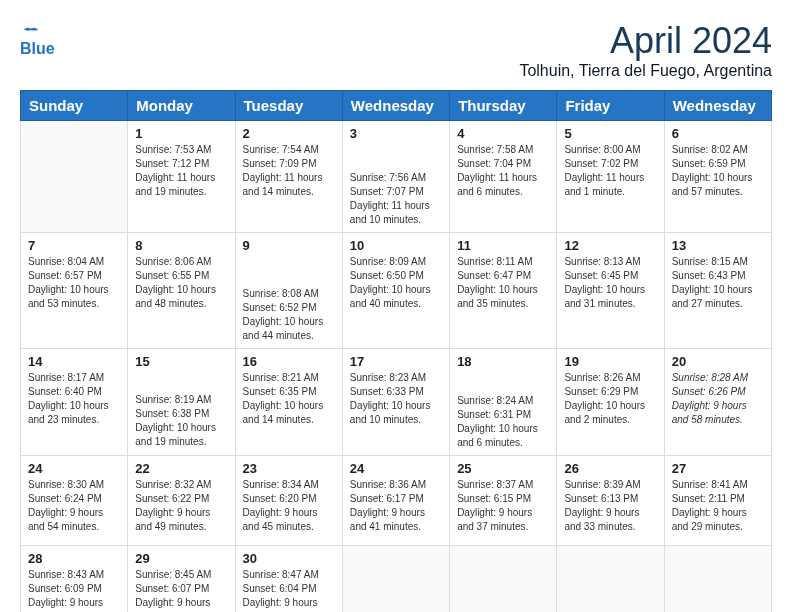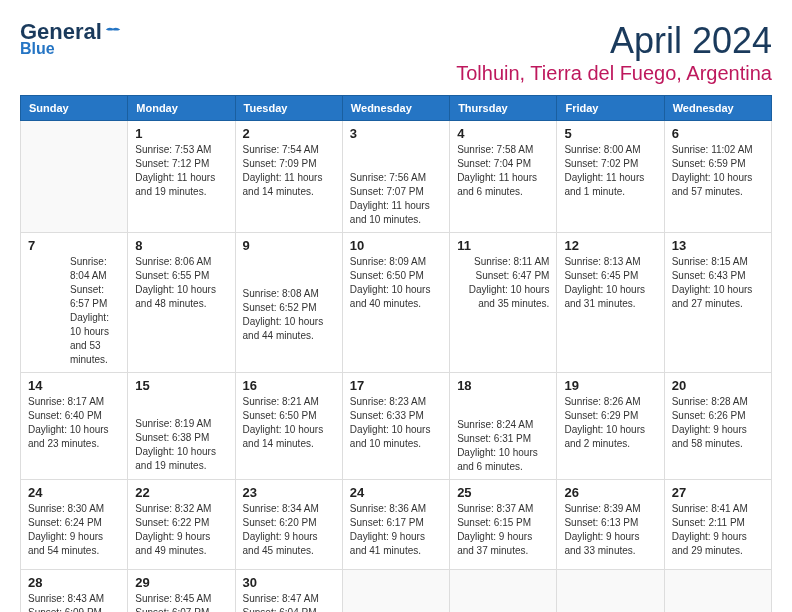--- a/index.html
+++ b/index.html
@@ -23,34 +23,34 @@
     }
     .title-block {
       text-align: right;
     }
     .month-title {
       font-size: 36px;
       font-weight: normal;
       color: #1a3a5c;
     }
     .location-title {
-      font-size: 20px;
-      color: #be185d;
+      font-size: 16px;
+      color: #0f172a;
     }
     .calendar {
       width: 100%;
       border-collapse: collapse;
       border: 1px solid #ccc;
     }
     .calendar th {
       background-color: #2575c4;
       color: #fff;
       text-align: left;
       padding: 6px 8px;
-      font-size: 11px;
+      font-size: 15px;
       font-weight: bold;
       border: 1px solid #1a5fa0;
     }
     .calendar td {
       vertical-align: top;
       padding: 5px 7px;
       border: 1px solid #ddd;
       width: calc(100% / 7);
       height: 90px;
       font-size: 10.5px;
@@ -73,21 +73,21 @@
       color: #333;
     }
   </style>
 </head>
 <body>
 
 <div class="header">
   <div class="logo">
     <div style="display:flex; align-items:center; position:relative;">
       <div style="font-size:22px; font-weight:bold; line-height:1.1;">
-        <span style="color:#1a3a5c;">General</span><svg style="width:18px;height:18px;margin-left:2px;vertical-align:middle;" viewBox="0 0 20 14">
+        <svg style="width:18px;height:18px;margin-left:2px;vertical-align:middle;" viewBox="0 0 20 14">
             <path d="M10,2 Q14,0 18,3 Q15,5 10,4 Q6,5 2,3 Q5,0 10,2Z" fill="#2575c4"></path>
           </svg>
       </div>
     </div>
     <div style="font-size:16px; font-weight:bold; color:#2575c4; margin-top:-4px;">Blue</div>
   </div>
   <div class="title-block">
     <div class="month-title">April 2024</div>
     <div class="location-title">Tolhuin, Tierra del Fuego, Argentina</div>
   </div>
@@ -138,30 +138,30 @@
         </td>
         <td>
           <span class="day-number">5</span>
           <div class="day-info" style="white-space: pre-line;">Sunrise: 8:00 AM
 Sunset: 7:02 PM
 Daylight: 11 hours
 and 1 minute.</div>
         </td>
         <td>
           <span class="day-number">6</span>
-          <div class="day-info" style="white-space: pre-line;">Sunrise: 11:02 AM
+          <div class="day-info" style="white-space: pre-line;">Sunrise: 8:02 AM
 Sunset: 6:59 PM
 Daylight: 10 hours
 and 57 minutes.</div>
         </td>
       </tr>
       <tr>
         <td>
           <span class="day-number">7</span>
-          <div class="day-info" style="white-space: pre-line; margin-left: 42px;">Sunrise: 8:04 AM
+          <div class="day-info" style="white-space: pre-line;">Sunrise: 8:04 AM
 Sunset: 6:57 PM
 Daylight: 10 hours
 and 53 minutes.</div>
         </td>
         <td>
           <span class="day-number">8</span>
           <div class="day-info" style="white-space: pre-line;">Sunrise: 8:06 AM
 Sunset: 6:55 PM
 Daylight: 10 hours
 and 48 minutes.</div>
@@ -175,21 +175,21 @@
         </td>
         <td>
           <span class="day-number">10</span>
           <div class="day-info" style="white-space: pre-line;">Sunrise: 8:09 AM
 Sunset: 6:50 PM
 Daylight: 10 hours
 and 40 minutes.</div>
         </td>
         <td>
           <span class="day-number">11</span>
-          <div class="day-info" style="white-space: pre-line; text-align: right;">Sunrise: 8:11 AM
+          <div class="day-info" style="white-space: pre-line;">Sunrise: 8:11 AM
 Sunset: 6:47 PM
 Daylight: 10 hours
 and 35 minutes.</div>
         </td>
         <td>
           <span class="day-number">12</span>
           <div class="day-info" style="white-space: pre-line;">Sunrise: 8:13 AM
 Sunset: 6:45 PM
 Daylight: 10 hours
 and 31 minutes.</div>
@@ -213,21 +213,21 @@
         <td>
           <span class="day-number">15</span>
           <div class="day-info" style="white-space: pre-line; margin-top: 24px;">Sunrise: 8:19 AM
 Sunset: 6:38 PM
 Daylight: 10 hours
 and 19 minutes.</div>
         </td>
         <td>
           <span class="day-number">16</span>
           <div class="day-info" style="white-space: pre-line;">Sunrise: 8:21 AM
-Sunset: 6:50 PM
+Sunset: 6:35 PM
 Daylight: 10 hours
 and 14 minutes.</div>
         </td>
         <td>
           <span class="day-number">17</span>
           <div class="day-info" style="white-space: pre-line;">Sunrise: 8:23 AM
 Sunset: 6:33 PM
 Daylight: 10 hours
 and 10 minutes.</div>
         </td>
@@ -240,21 +240,21 @@
         </td>
         <td>
           <span class="day-number">19</span>
           <div class="day-info" style="white-space: pre-line;">Sunrise: 8:26 AM
 Sunset: 6:29 PM
 Daylight: 10 hours
 and 2 minutes.</div>
         </td>
         <td>
           <span class="day-number">20</span>
-          <div class="day-info" style="white-space: pre-line;">Sunrise: 8:28 AM
+          <div class="day-info" style="white-space: pre-line; font-style: italic;">Sunrise: 8:28 AM
 Sunset: 6:26 PM
 Daylight: 9 hours
 and 58 minutes.</div>
         </td>
       </tr>
       <tr>
         <td>
           <span class="day-number">24</span>
           <div class="day-info" style="white-space: pre-line;">Sunrise: 8:30 AM
 Sunset: 6:24 PM

